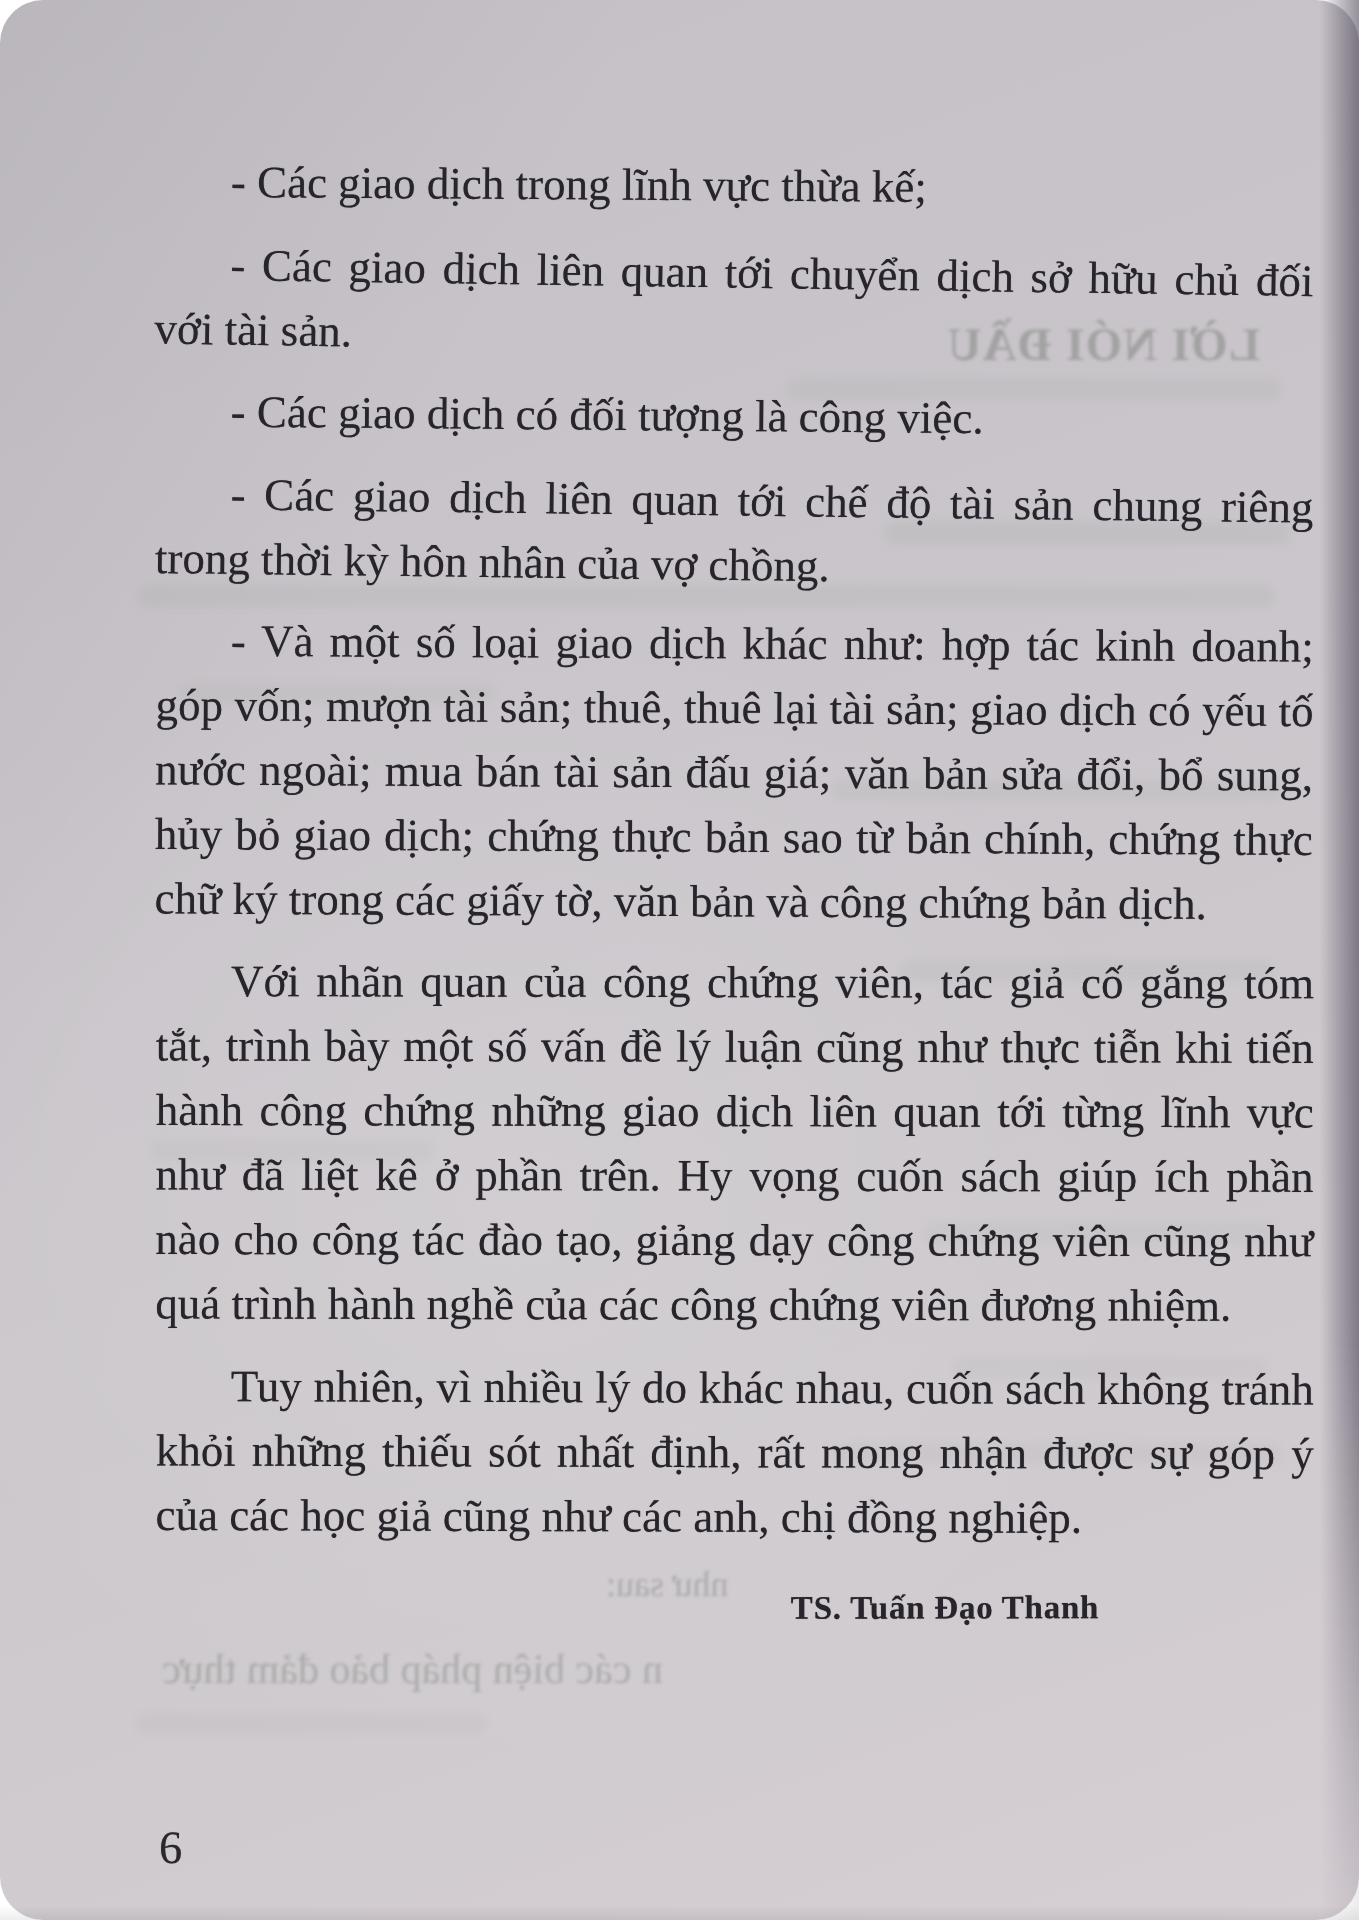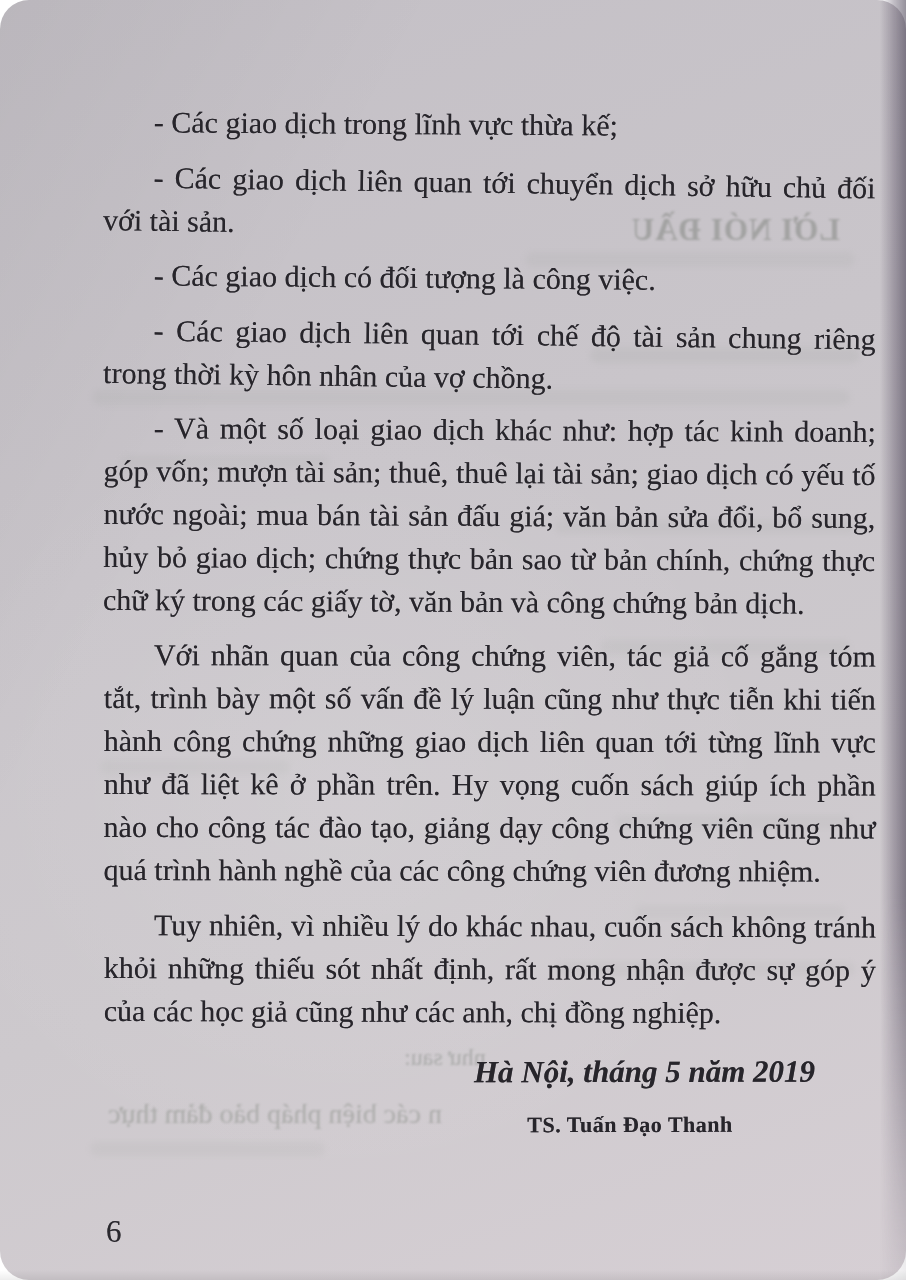--- a/index.html
+++ b/index.html
@@ -82,21 +82,20 @@
   <div class="content">
     <p class="para p1">- Các giao dịch trong lĩnh vực thừa kế;</p>
     <p class="para p2">- Các giao dịch liên quan tới chuyển dịch sở hữu chủ đối với tài sản.</p>
     <p class="para p3">- Các giao dịch có đối tượng là công việc.</p>
     <p class="para p4">- Các giao dịch liên quan tới chế độ tài sản chung riêng trong thời kỳ hôn nhân của vợ chồng.</p>
     <p class="para p5">- Và một số loại giao dịch khác như: hợp tác kinh doanh; góp vốn; mượn tài sản; thuê, thuê lại tài sản; giao dịch có yếu tố nước ngoài; mua bán tài sản đấu giá; văn bản sửa đổi, bổ sung, hủy bỏ giao dịch; chứng thực bản sao từ bản chính, chứng thực chữ ký trong các giấy tờ, văn bản và công chứng bản dịch.</p>
     <p class="para p6">Với nhãn quan của công chứng viên, tác giả cố gắng tóm tắt, trình bày một số vấn đề lý luận cũng như thực tiễn khi tiến hành công chứng những giao dịch liên quan tới từng lĩnh vực như đã liệt kê ở phần trên. Hy vọng cuốn sách giúp ích phần nào cho công tác đào tạo, giảng dạy công chứng viên cũng như quá trình hành nghề của các công chứng viên đương nhiệm.</p>
     <p class="para p7">Tuy nhiên, vì nhiều lý do khác nhau, cuốn sách không tránh khỏi những thiếu sót nhất định, rất mong nhận được sự góp ý của các học giả cũng như các anh, chị đồng nghiệp.</p>
 
     <div class="signature">
-      <div class="sig-date">Hà Nội, tháng 5 năm 2019</div>
       <div class="sig-author">TS. Tuấn Đạo Thanh</div>
     </div>
   </div>
 
   <div class="page-number">6</div>
 
   <div class="edge-band"></div>
   <div class="bottom-shade"></div>
 </div>
 

